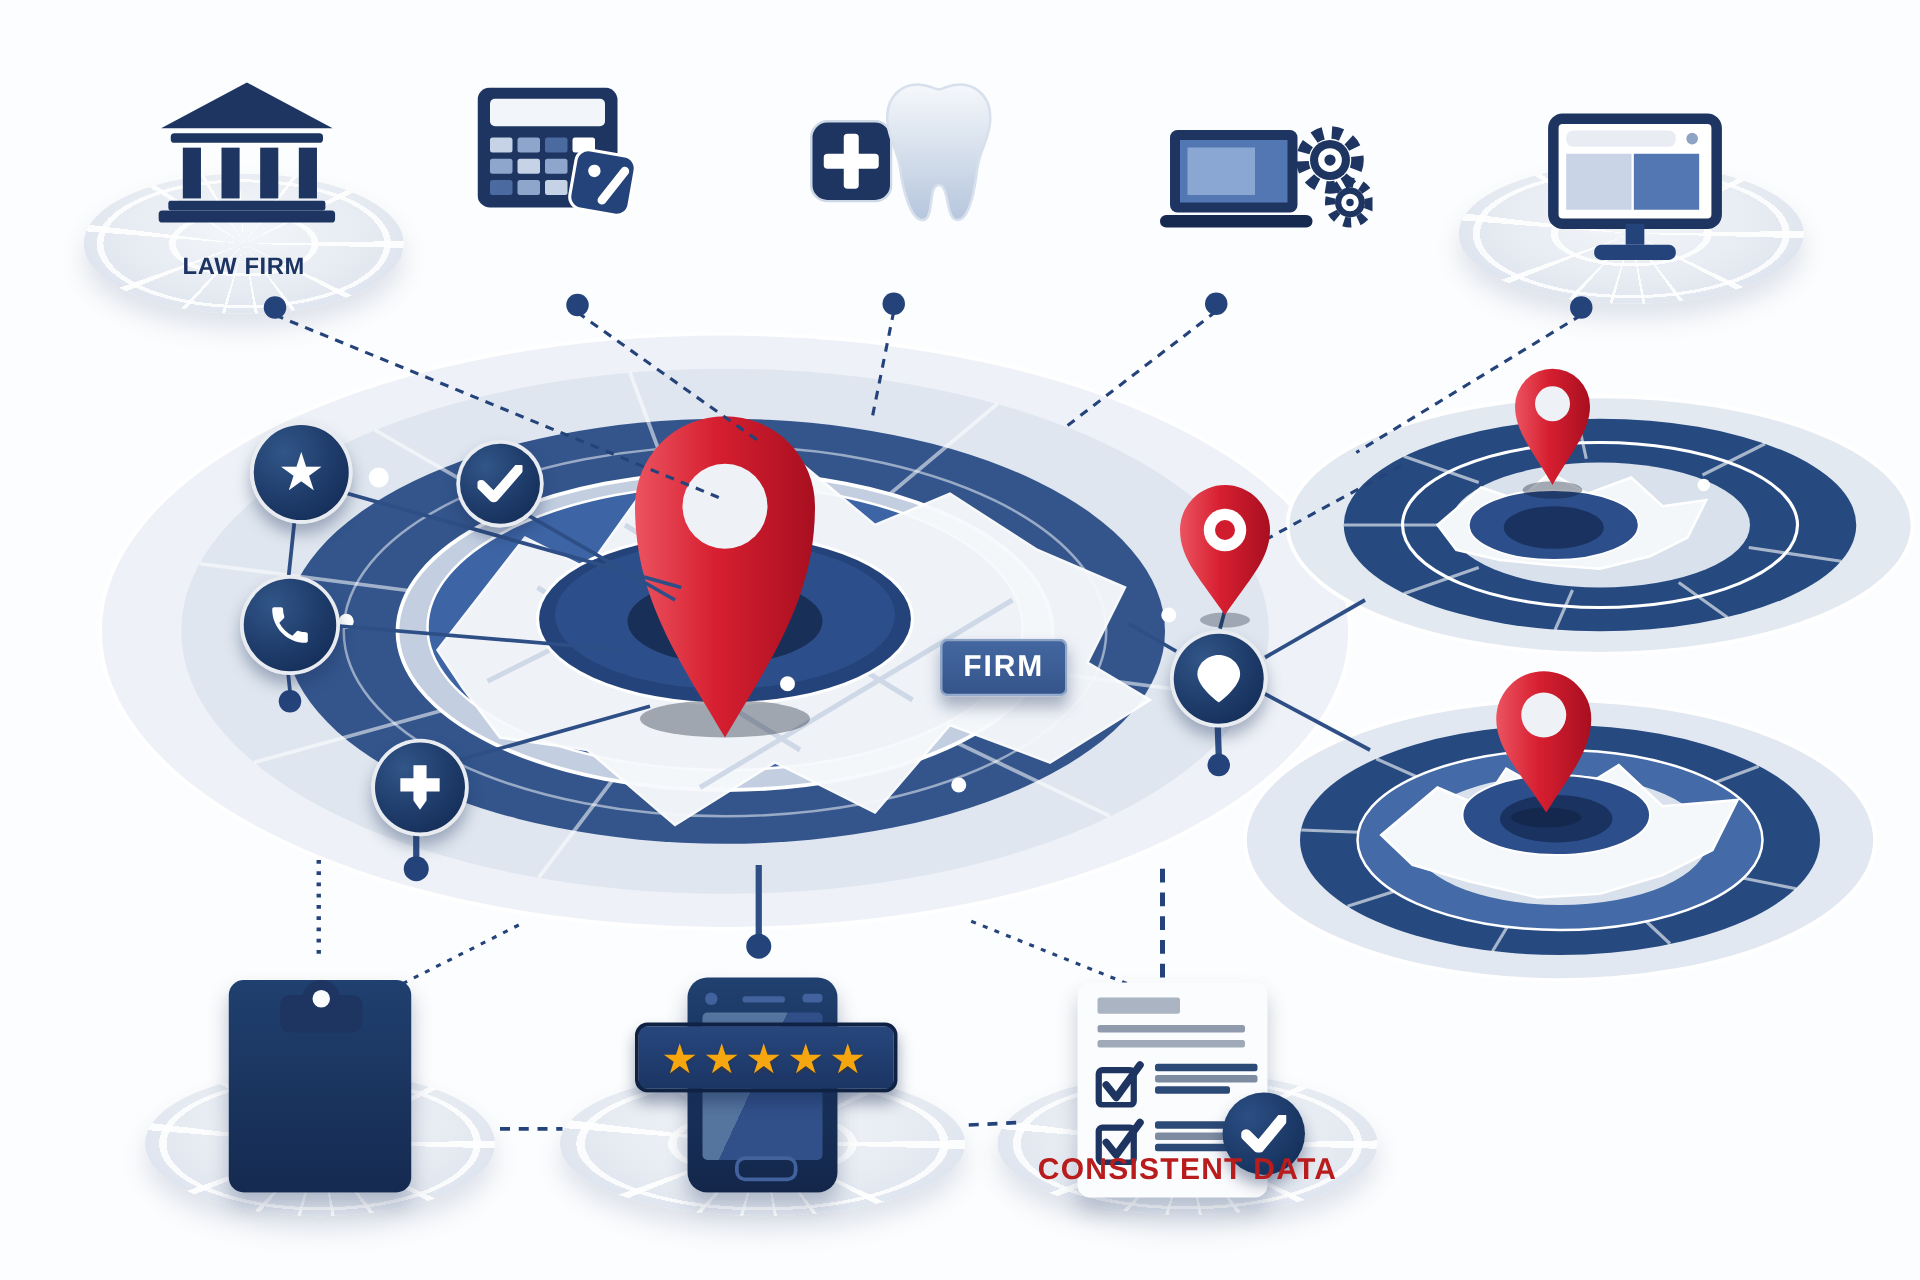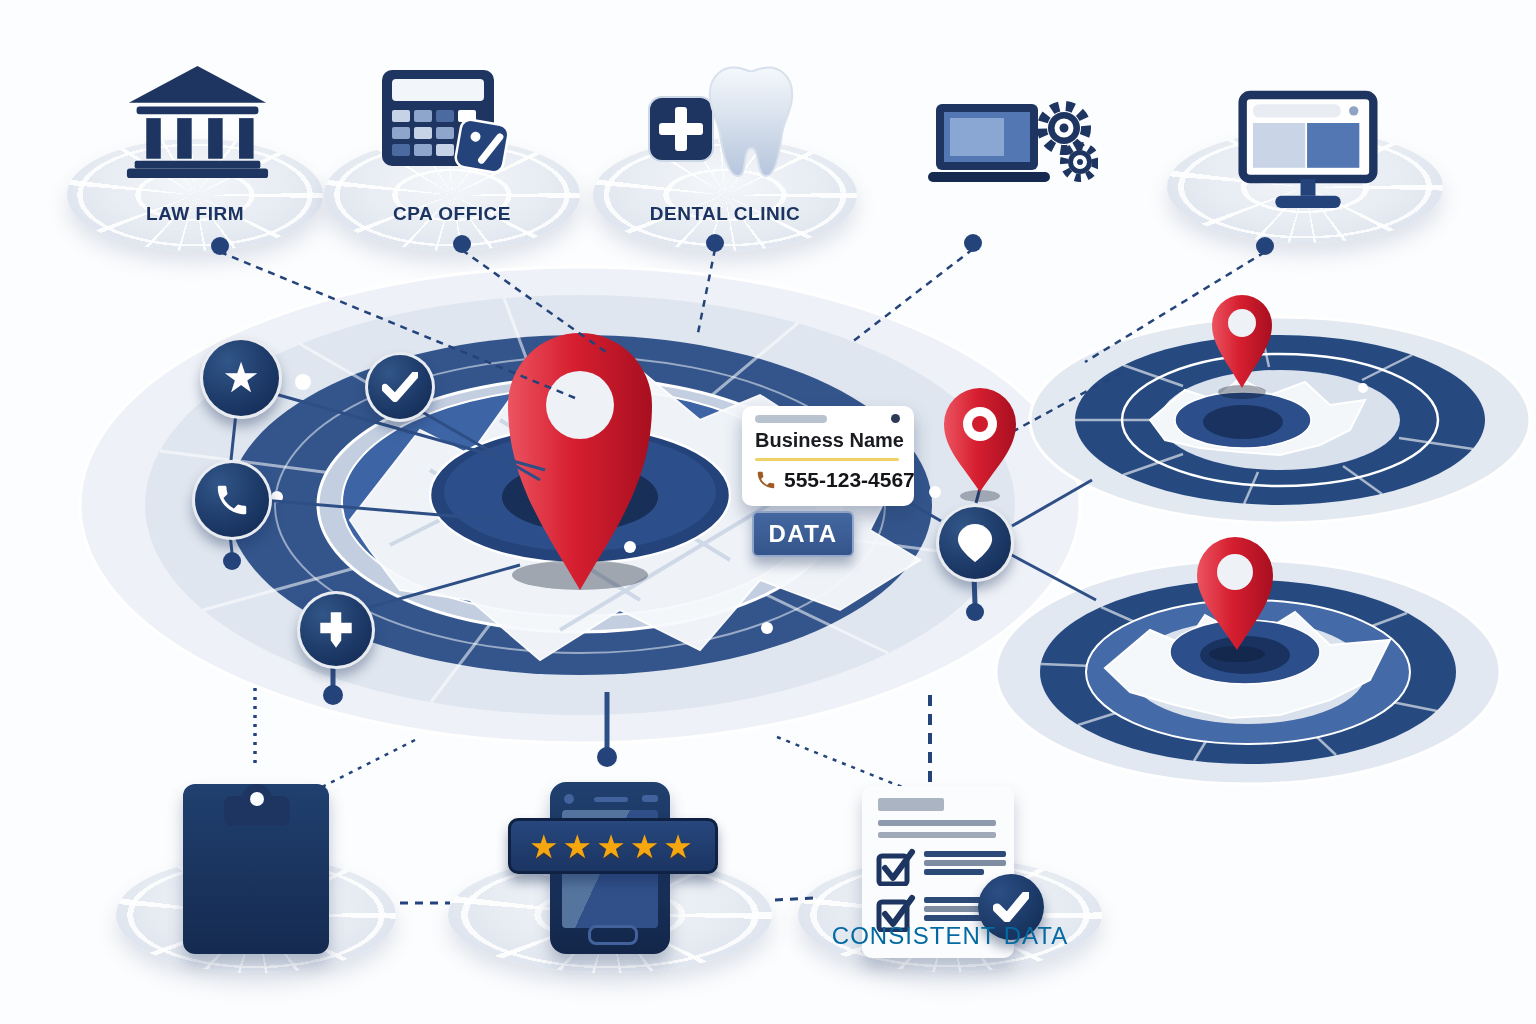--- a/index.html
+++ b/index.html
@@ -67,35 +67,29 @@
   .doc{position:absolute;left:0;top:0;width:152px;height:172px;background:#fbfcfe;border-radius:10px;
     box-shadow:0 10px 16px rgba(40,60,100,.25);}
   .doc .bar{position:absolute;left:16px;top:12px;width:66px;height:13px;background:#aab4c2;border-radius:2px;}
   .doc .ln1{position:absolute;left:16px;top:34px;width:118px;height:6px;background:#8f9bac;border-radius:2px;}
   .doc .ln2{position:absolute;left:16px;top:46px;width:118px;height:6px;background:#9fa9b8;border-radius:2px;}
   .doc .row{position:absolute;left:14px;display:flex;gap:8px;}
   .doc .rowlines div{height:6px;border-radius:2px;background:#2c4a78;margin:3px 0;}
   .doc-badge{position:absolute;right:-22px;bottom:26px;width:66px;height:66px;border-radius:50%;
     background:radial-gradient(circle at 32% 28%, #2c4e84 0%, #1c3a68 55%, #102750 100%);
     box-shadow:0 8px 12px rgba(20,40,80,.4);display:flex;align-items:center;justify-content:center;}
-  .bottom-label{position:absolute;text-align:center;font-weight:normal;color:#0369a1;letter-spacing:1px;font-size:24px;}
+  .bottom-label{position:absolute;text-align:center;font-weight:bold;color:#b91c1c;letter-spacing:1px;font-size:24px;}
 </style>
 </head>
 <body>
 
 <div class="canvas">
 
   <div class="plat" style="left:67px;top:139px;width:256px;height:112px;">
     <div class="lbl">LAW FIRM</div>
-  </div>
-  <div class="plat" style="left:324px;top:139px;width:256px;height:112px;">
-    <div class="lbl">CPA OFFICE</div>
-  </div>
-  <div class="plat" style="left:593px;top:139px;width:264px;height:112px;">
-    <div class="lbl">DENTAL CLINIC</div>
   </div>
   <div class="plat" style="left:1167px;top:131px;width:276px;height:112px;">
     <div class="lbl"></div>
   </div>
 
   <div class="plat" style="left:116px;top:857px;width:280px;height:116px;"></div>
   <div class="plat" style="left:448px;top:857px;width:324px;height:116px;"></div>
   <div class="plat" style="left:798px;top:858px;width:304px;height:114px;"></div>
 
   <svg class="art" width="1536" height="1024" viewBox="0 0 1536 1024">
@@ -336,33 +330,21 @@
     <svg width="40" height="44" viewBox="0 0 76 84">
       <path d="M28,8 h20 v20 h20 v20 h-20 v14 l-10,14 l-10,-14 v-14 h-20 v-20 h20 Z" fill="#ffffff"></path>
     </svg>
   </div>
   <div class="node" style="left:936px;top:504px;width:72px;height:72px;">
     <svg width="38" height="44" viewBox="0 0 40 44">
       <path d="M20,2 C30,2 38,10 38,18 C38,29 20,42 20,42 C20,42 2,29 2,18 C2,10 10,2 20,2 Z" fill="#ffffff"></path>
     </svg>
   </div>
 
-  <div class="card">
-    <div class="topbar"></div>
-    <div class="topdot"></div>
-    <div class="cname">Business Name</div>
-    <div class="rule"></div>
-    <div class="phrow">
-      <svg width="22" height="22" viewBox="0 0 24 24">
-        <path d="M6.6 10.8c1.4 2.8 3.8 5.1 6.6 6.6l2.2-2.2c.3-.3.7-.4 1-.2 1.1.4 2.4.6 3.6.6.6 0 1 .4 1 1V20c0 .6-.4 1-1 1C10.6 21 3 13.4 3 4c0-.6.4-1 1-1h3.5c.6 0 1 .4 1 1 0 1.3.2 2.5.6 3.6.1.3 0 .7-.2 1l-2.3 2.2z" fill="#a05a26"></path>
-      </svg>
-      <span class="pnum">555-123-4567</span>
-    </div>
-  </div>
-  <div class="open">DATA</div>
+  <div class="open">FIRM</div>
 
   <div class="clipwrap">
     <div class="clip-board">
       <div class="clip-tab"></div>
       <div class="clip-ring"></div>
     </div>
   </div>
 
   <div class="phonewrap">
     <div class="ph-body">

